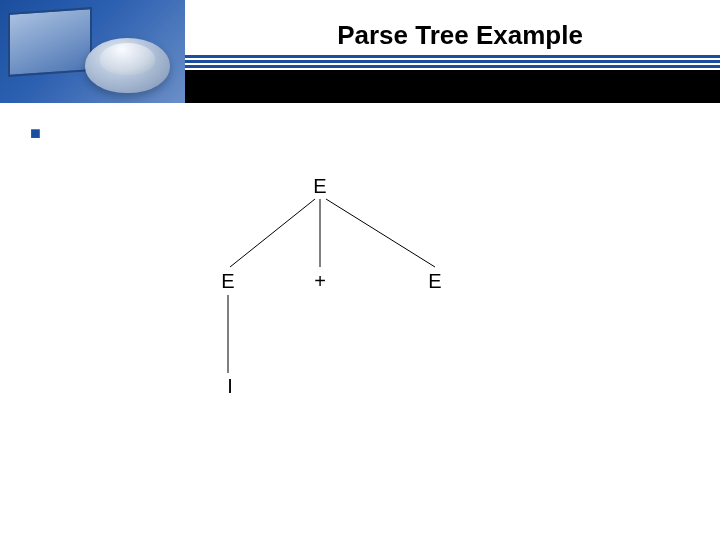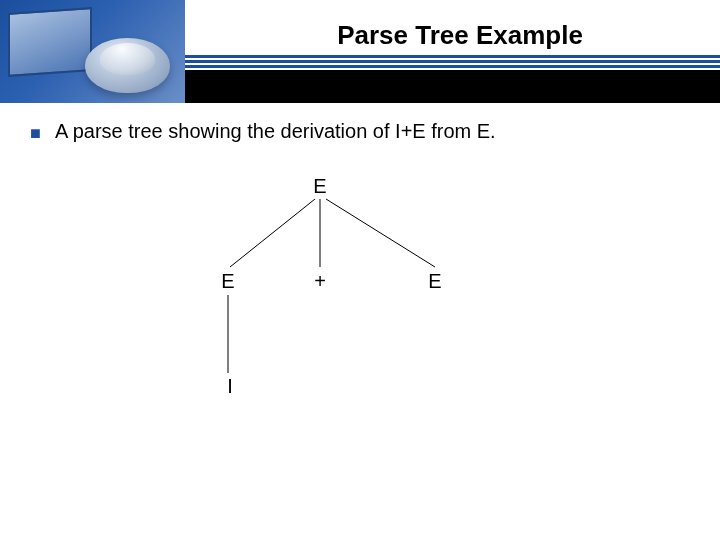--- a/index.html
+++ b/index.html
@@ -138,21 +138,20 @@
   </div>
   <div class="black-band"></div>
   <div class="corner-graphic">
     <div class="mouse-body"></div>
   </div>
 </div>
 
 <div class="content">
   <div class="bullet-row">
     <span class="bullet">■</span>
-    <span>A parse tree showing the derivation of I+E from E.</span>
   </div>
 </div>
 
 <div class="tree-area">
   <svg class="edges">
     <line x1="115" y1="24" x2="30" y2="92"></line>
     <line x1="120" y1="24" x2="120" y2="92"></line>
     <line x1="126" y1="24" x2="235" y2="92"></line>
     <line x1="28" y1="120" x2="28" y2="198"></line>
   </svg>

